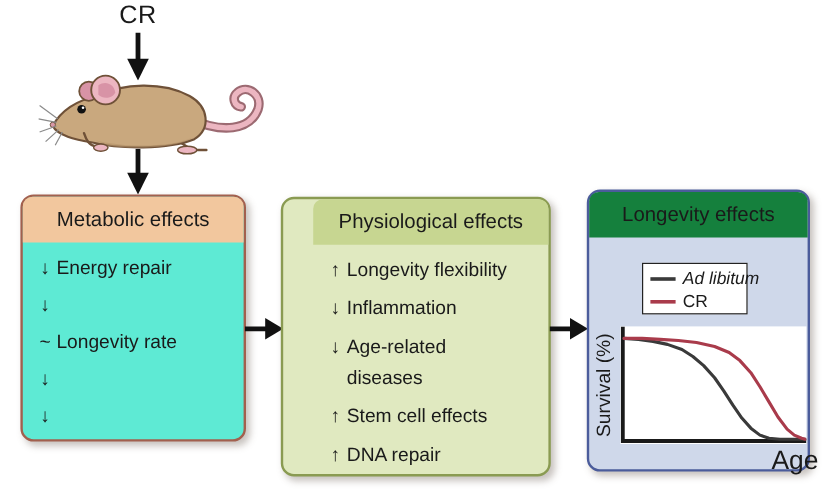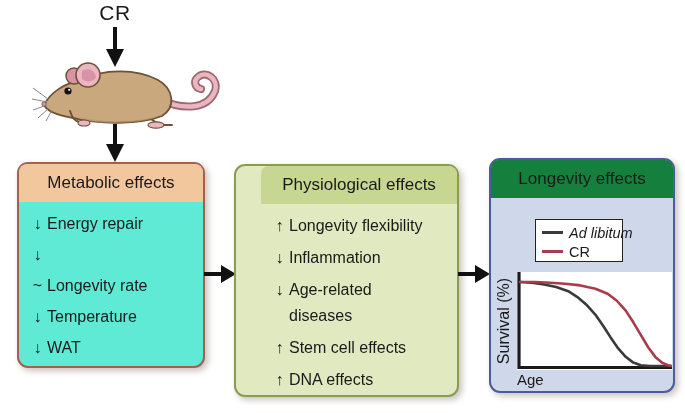--- a/index.html
+++ b/index.html
@@ -55,22 +55,22 @@
   .ylabel {
     position:absolute; left:-47px; top:151px; width:122px; height:20px;
     text-align:center; font-size:16px;
     transform:rotate(-90deg);
   }
   .plot-svg {
     position:absolute; left:26px; top:112px; width:155px; height:98px;
     background:#ffffff; display:block;
   }
   .xlabel {
-    position:absolute; left:26px; top:211px; width:155px;
-    text-align:left; font-size:15px;
+    position:absolute; left:36px; top:211px; width:155px;
+    text-align:right; font-size:22px;
   }
 </style>
 </head>
 <body>
 
 <div class="figure">
 
   <div class="cr-label">CR</div>
 
   <svg class="arrow-svg" style="left:92px; top:27px;" width="22" height="40" viewBox="0 0 22 40">
@@ -126,25 +126,23 @@
         </li>
       <li>
           <span class="sym">↓</span>
         </li>
       <li>
           <span class="sym">~</span>
           <span class="txt">Longevity rate</span>
         </li>
       <li>
           <span class="sym">↓</span>
-          <span class="txt">Temperature</span>
-        </li>
-      <li>
-          <span class="sym">↓</span>
-          <span class="txt">WAT</span>
+        </li>
+      <li>
+          <span class="sym">↓</span>
         </li>
     </ul>
   </section>
 
   <svg class="arrow-svg" style="left:192px; top:264px;" width="32" height="20" viewBox="0 0 32 20">
     <line x1="0" y1="10" x2="19" y2="10" stroke="#111" stroke-width="4"></line>
     <polygon points="17,1 17,19 32,10" fill="#111"></polygon>
   </svg>
 
   <section class="box" id="box-physio" style="border-color: rgb(138, 155, 82); background: rgb(224, 233, 192);">
@@ -161,21 +159,21 @@
       <li>
           <span class="sym">↓</span>
           <span class="txt">Age-related diseases</span>
         </li>
       <li>
           <span class="sym">↑</span>
           <span class="txt">Stem cell effects</span>
         </li>
       <li>
           <span class="sym">↑</span>
-          <span class="txt">DNA effects</span>
+          <span class="txt">DNA repair</span>
         </li>
     </ul>
   </section>
 
   <svg class="arrow-svg" style="left:446px; top:264px;" width="32" height="20" viewBox="0 0 32 20">
     <line x1="0" y1="10" x2="19" y2="10" stroke="#111" stroke-width="4"></line>
     <polygon points="17,1 17,19 32,10" fill="#111"></polygon>
   </svg>
 
   <section class="box" id="box-longevity" style="border-color: rgb(75, 92, 155); background: rgb(207, 216, 234);">

